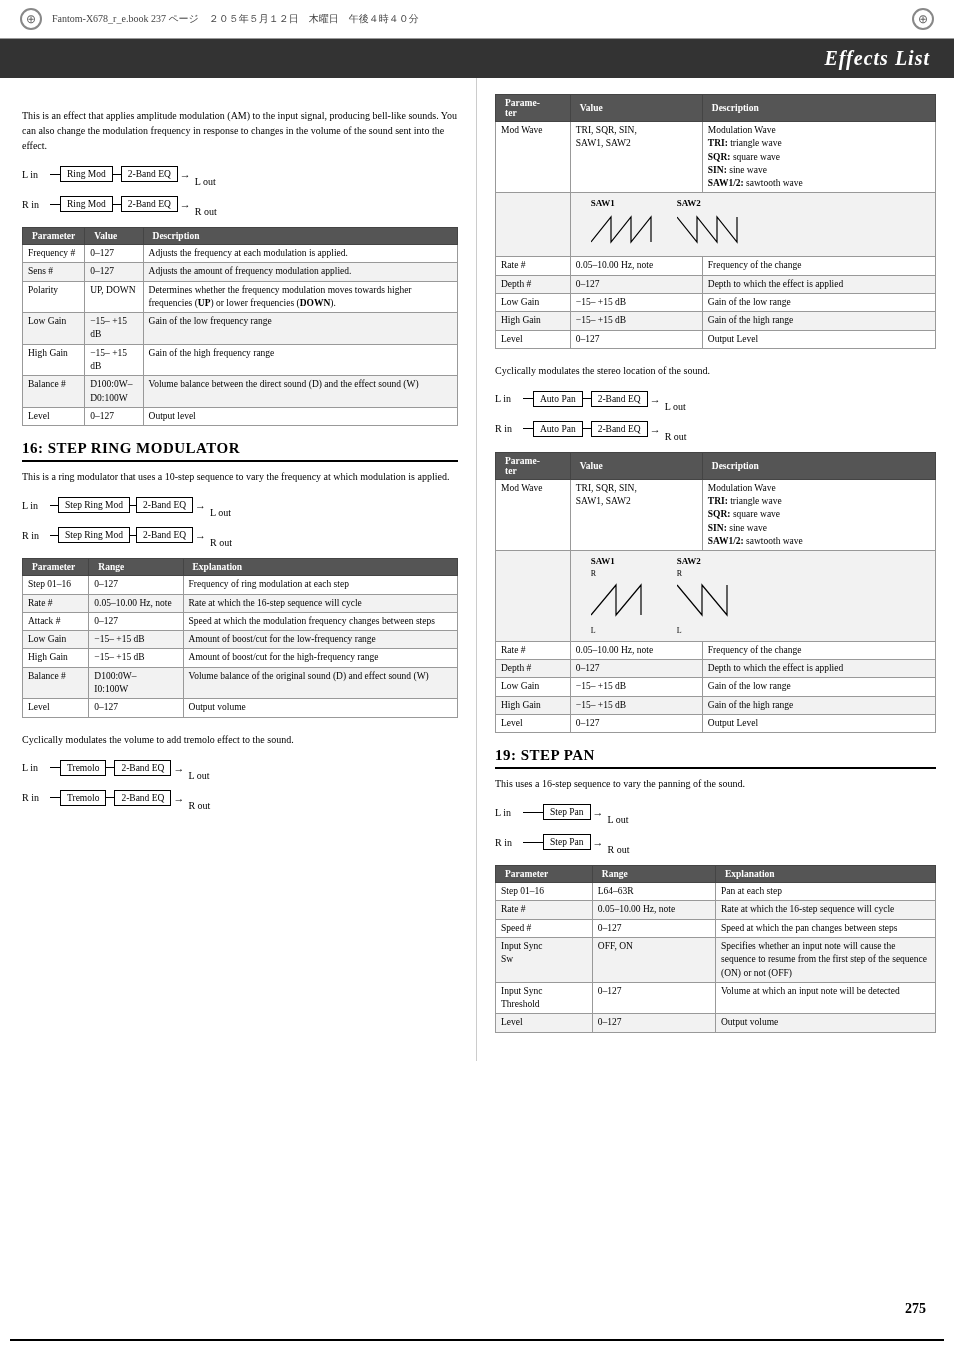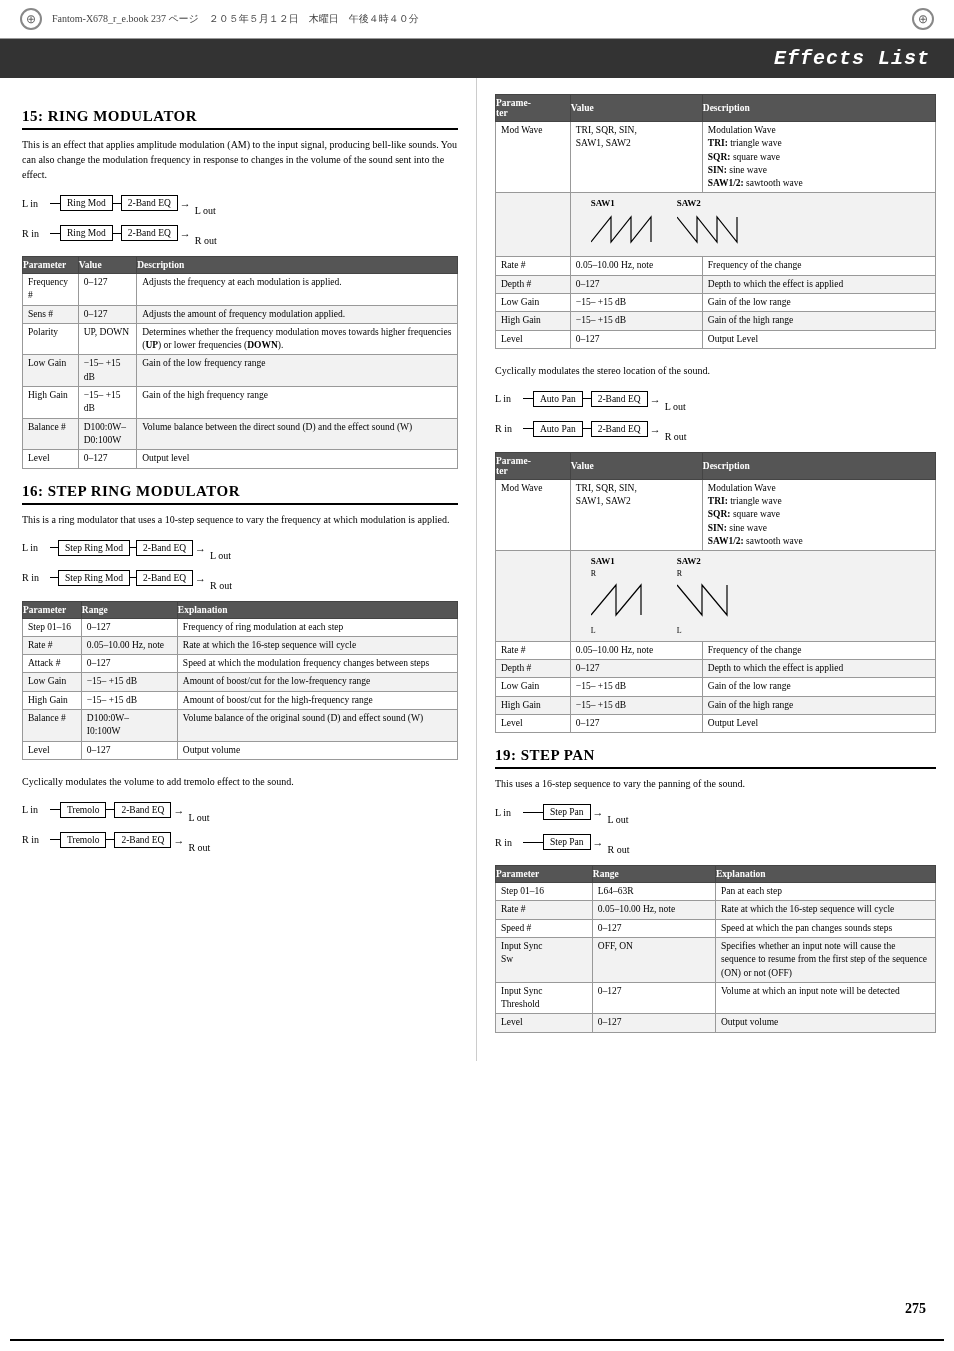--- a/index.html
+++ b/index.html
@@ -44,21 +44,20 @@
     .effects-banner {
       background: #333;
       color: #fff;
       text-align: right;
       padding: 8px 24px;
       font-size: 20px;
       font-style: italic;
       font-weight: bold;
       letter-spacing: 1px;
       margin-bottom: 0;
-      font-family: Liberation Mono, monospace;
     }
 
     
     .main-content {
       display: flex;
       padding: 0;
     }
     .left-col {
       width: 50%;
       padding: 16px 18px 16px 22px;
@@ -126,21 +125,21 @@
     
     table {
       width: 100%;
       border-collapse: collapse;
       font-size: 9.5px;
       margin-bottom: 12px;
     }
     table thead tr th {
       background: #555;
       color: #fff;
-      padding: 3px 0;
+      padding: 3px 9px;
       font-weight: bold;
       text-align: left;
       border: 1px solid #444;
       font-size: 9.5px;
     }
     table tbody tr td {
       padding: 2px 5px;
       border: 1px solid #999;
       vertical-align: top;
       font-size: 9.5px;
@@ -180,21 +179,20 @@
 
 <div class="effects-banner">
   <span>Effects List</span>
 </div>
 
 <div class="main-content">
 
   <div class="left-col">
 
     <div class="section-gap">
-      <div class="section-title">15: RING MODULATOR</div>
       <p class="section-desc">This is an effect that applies amplitude modulation (AM) to the input signal, producing bell-like sounds. You can also change the modulation frequency in response to changes in the volume of the sound sent into the effect.</p>
 
       <div class="signal-flow">
         <div class="signal-row">
           <span class="sig-label">L in</span>
           <span class="sig-line" style="width:10px"></span>
           <span class="sig-box">Ring Mod</span>
           <span class="sig-line" style="width:8px"></span>
           <span class="sig-box">2-Band EQ</span>
           <span class="sig-arrow"> →</span>
@@ -560,21 +558,21 @@
             <td>Pan at each step</td>
           </tr>
           <tr>
             <td>Rate #</td>
             <td>0.05–10.00 Hz, note</td>
             <td>Rate at which the 16-step sequence will cycle</td>
           </tr>
           <tr>
             <td>Speed #</td>
             <td>0–127</td>
-            <td>Speed at which the pan changes sounds steps</td>
+            <td>Speed at which the pan changes between steps</td>
           </tr>
           <tr>
             <td>Input Sync<br>Sw</td>
             <td>OFF, ON</td>
             <td>Specifies whether an input note will cause the sequence to resume from the first step of the sequence (ON) or not (OFF)</td>
           </tr>
           <tr>
             <td>Input Sync<br>Threshold</td>
             <td>0–127</td>
             <td>Volume at which an input note will be detected</td>

